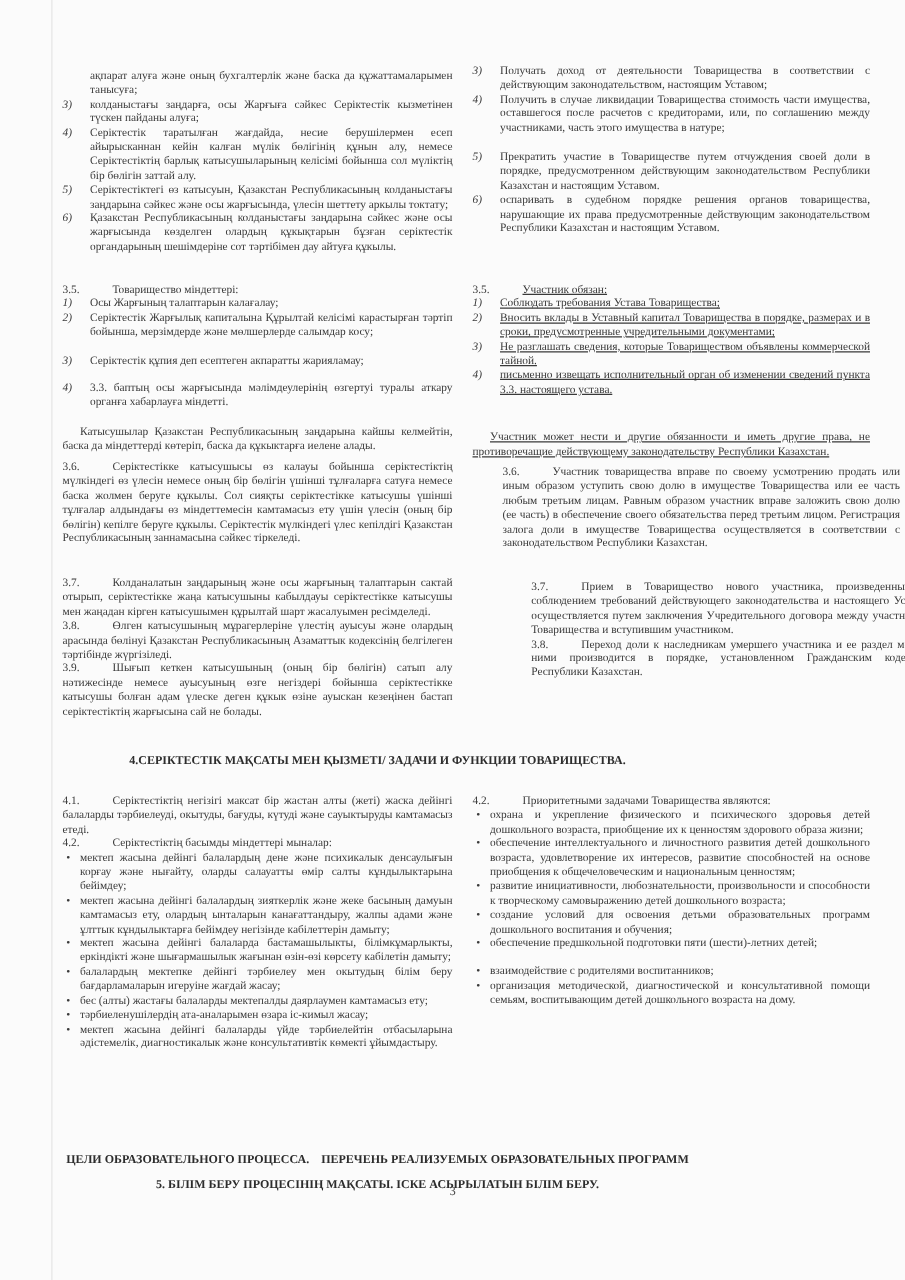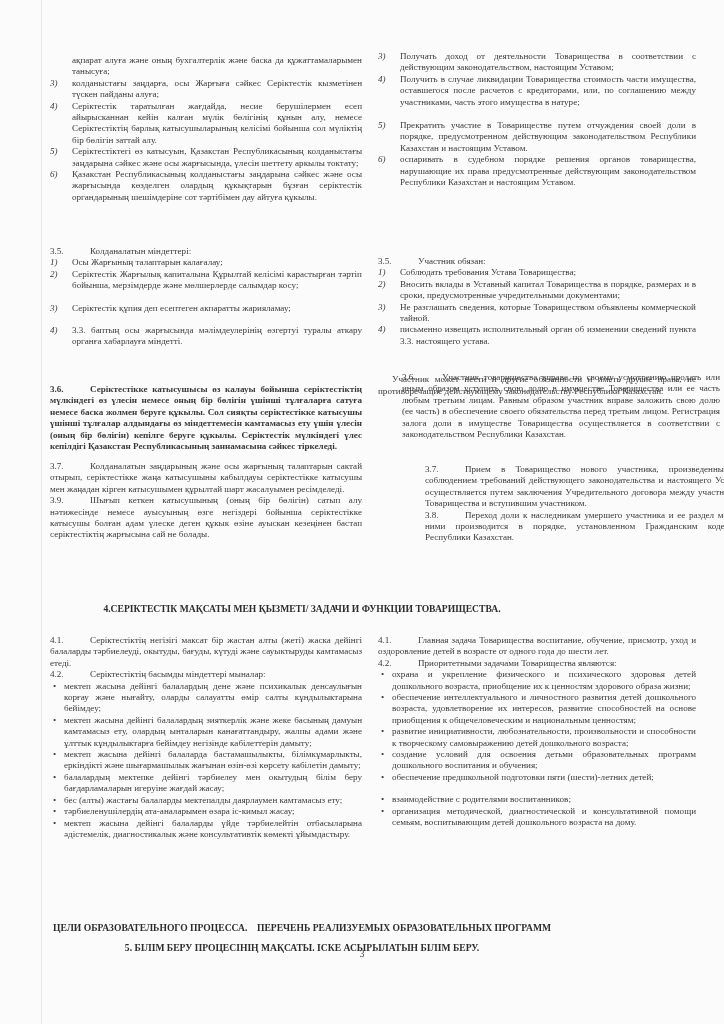--- a/index.html
+++ b/index.html
@@ -13,21 +13,21 @@
   .col { position:absolute; font-size:9.1px; line-height:11.4px; text-align:justify; }
   .col.left { left:50px; width:312px; }
   .col.right { left:378px; width:318px; }
   .block { position:absolute; }
   .li { position:relative; padding-left:22px; }
   .li .num { position:absolute; left:0; top:0; font-style:italic; }
   .li.b { padding-left:14px; }
   .li.b .num { left:3px; font-style:normal; }
   p { margin:0; }
   .ind { text-indent:14px; }
-  .sec .n { display:inline-block; width:40px;margin-top:20px; }
+  .sec .n { display:inline-block; width:40px; }
   .heading { position:absolute; left:0; width:604px; text-align:center; font-weight:bold; font-size:9.6px; color:#2d2d2d; }
   .pagenum { position:absolute; left:0; width:724px; text-align:center; font-size:10px; color:#444; }
 </style>
 </head>
 <body>
 
 <div class="scan-edge"></div>
 
 <div class="col left">
   <div class="block" style="top:55px;width:312px;">
@@ -47,45 +47,47 @@
         <span class="num">5)</span>
         <p>Серіктестіктегі өз катысуын, Қазакстан Республикасының колданыстағы заңдарына сәйкес және осы жарғысында, үлесін шеттету аркылы токтату;</p>
       </div>
     <div class="li">
         <span class="num">6)</span>
         <p>Қазакстан Республикасының колданыстағы заңдарына сәйкес және осы жарғысында көзделген олардың құкықтарын бұзған серіктестік органдарының шешімдеріне сот тәртібімен дау айтуға құкылы.</p>
       </div>
   </div>
 
   <div class="block" style="top:226px;width:312px;">
-    <p class="sec"><span class="n">3.5.</span><span>Колданалатын міндеттері:</span></p>
+    <p class="sec"><span class="n">3.5.</span><span>Товарищество міндеттері:</span></p>
     <div class="li">
         <span class="num">1)</span>
         <p>Осы Жарғының талаптарын калағалау;</p>
       </div>
     <div class="li">
         <span class="num">2)</span>
         <p>Серіктестік Жарғылық капиталына Құрылтай келісімі карастырған тәртіп бойынша, мерзімдерде және мөлшерлерде салымдар косу;</p>
       </div>
     <div class="li" style="margin-top:11px;">
         <span class="num">3)</span>
         <p>Серіктестік құпия деп есептеген акпаратты жарияламау;</p>
       </div>
     <div class="li" style="margin-top:11px;">
         <span class="num">4)</span>
         <p>3.3. баптың осы жарғысында мәлімдеулерінің өзгертуі туралы аткару органға хабарлауға міндетті.</p>
       </div>
-  </div>
-
-  <div class="block" style="top:384px;width:312px;font-weight:bold;">
+    <p class="ind" style="margin-top:12px;">Катысушылар Қазакстан Республикасының заңдарына кайшы келмейтін, баска да міндеттерді көтеріп, баска да құкыктарға иелене алады.</p>
+  </div>
+
+  <div class="block" style="top:368px;width:312px;">
     <p><span class="n" style="display:inline-block;width:40px;">3.6.</span><span>Серіктестікке катысушысы өз калауы бойынша серіктестіктің мүлкіндегі өз үлесін немесе оның бір бөлігін үшінші тұлғаларға сатуға немесе баска жолмен беруге құкылы. Сол сияқты серіктестікке катысушы үшінші тұлғалар алдындағы өз міндеттемесін камтамасыз ету үшін үлесін (оның бір бөлігін) кепілге беруге құкылы. Серіктестік мүлкіндегі үлес кепілдігі Қазакстан Республикасының заннамасына сәйкес тіркеледі.</span></p>
   </div>
 
   <div class="block" style="top:461px;width:312px;">
     <p><span style="display:inline-block;width:40px;">3.7.</span><span>Колданалатын заңдарының және осы жарғының талаптарын сактай отырып, серіктестікке жаңа катысушыны кабылдауы серіктестікке катысушы мен жаңадан кірген катысушымен құрылтай шарт жасалуымен ресімделеді.</span></p>
+    <p><span style="display:inline-block;width:40px;">3.8.</span><span>Өлген катысушының мұрагерлеріне үлестің ауысуы және олардың арасында бөлінуі Қазакстан Республикасының Азаматтык кодексінің белгілеген тәртібінде жүргізіледі.</span></p>
     <p><span style="display:inline-block;width:40px;">3.9.</span><span>Шығып кеткен катысушының (оның бір бөлігін) сатып алу нәтижесінде немесе ауысуының өзге негіздері бойынша серіктестікке катысушы болған адам үлеске деген құкык өзіне ауыскан кезеңінен бастап серіктестіктің жарғысына сай не болады.</span></p>
   </div>
 </div>
 
 <div class="col right">
   <div class="block" style="top:51px;width:318px;">
     <div class="li">
         <span class="num">3)</span>
         <p>Получать доход от деятельности Товарищества в соответствии с действующим законодательством, настоящим Уставом;</p>
       </div>
@@ -96,21 +98,21 @@
     <div class="li" style="margin-top:12px;">
         <span class="num">5)</span>
         <p>Прекратить участие в Товариществе путем отчуждения своей доли в порядке, предусмотренном действующим законодательством Республики Казахстан и настоящим Уставом.</p>
       </div>
     <div class="li">
         <span class="num">6)</span>
         <p>оспаривать в судебном порядке решения органов товарищества, нарушающие их права предусмотренные действующим законодательством Республики Казахстан и настоящим Уставом.</p>
       </div>
   </div>
 
-  <div class="block" style="top:236px;width:318px;">
+  <div class="block" style="top:226px;width:318px;text-decoration:underline;">
     <p class="sec"><span class="n">3.5.</span><span>Участник обязан:</span></p>
     <div class="li">
         <span class="num">1)</span>
         <p>Соблюдать требования Устава Товарищества;</p>
       </div>
     <div class="li">
         <span class="num">2)</span>
         <p>Вносить вклады в Уставный капитал Товарищества в порядке, размерах и в сроки, предусмотренные учредительными документами;</p>
       </div>
     <div class="li">
@@ -166,21 +168,20 @@
       </div>
     <div class="li b">
         <span class="num">•</span>
         <p>мектеп жасына дейінгі балаларды үйде тәрбиелейтін отбасыларына әдістемелік, диагностикалык және консультативтік көмекті ұйымдастыру.</p>
       </div>
   </div>
 </div>
 
 <div class="col right">
   <div class="block" style="top:635px;width:318px;">
-    <p><span style="display:inline-block;width:40px;">4.1.</span><span>Главная задача Товарищества воспитание, обучение, присмотр, уход и оздоровление детей в возрасте от одного года до шести лет.</span></p>
     <p><span style="display:inline-block;width:40px;">4.2.</span><span>Приоритетными задачами Товарищества являются:</span></p>
     <div class="li b">
         <span class="num">•</span>
         <p>охрана и укрепление физического и психического здоровья детей дошкольного возраста, приобщение их к ценностям здорового образа жизни;</p>
       </div>
     <div class="li b">
         <span class="num">•</span>
         <p>обеспечение интеллектуального и личностного развития детей дошкольного возраста, удовлетворение их интересов, развитие способностей на основе приобщения к общечеловеческим и национальным ценностям;</p>
       </div>
     <div class="li b">

